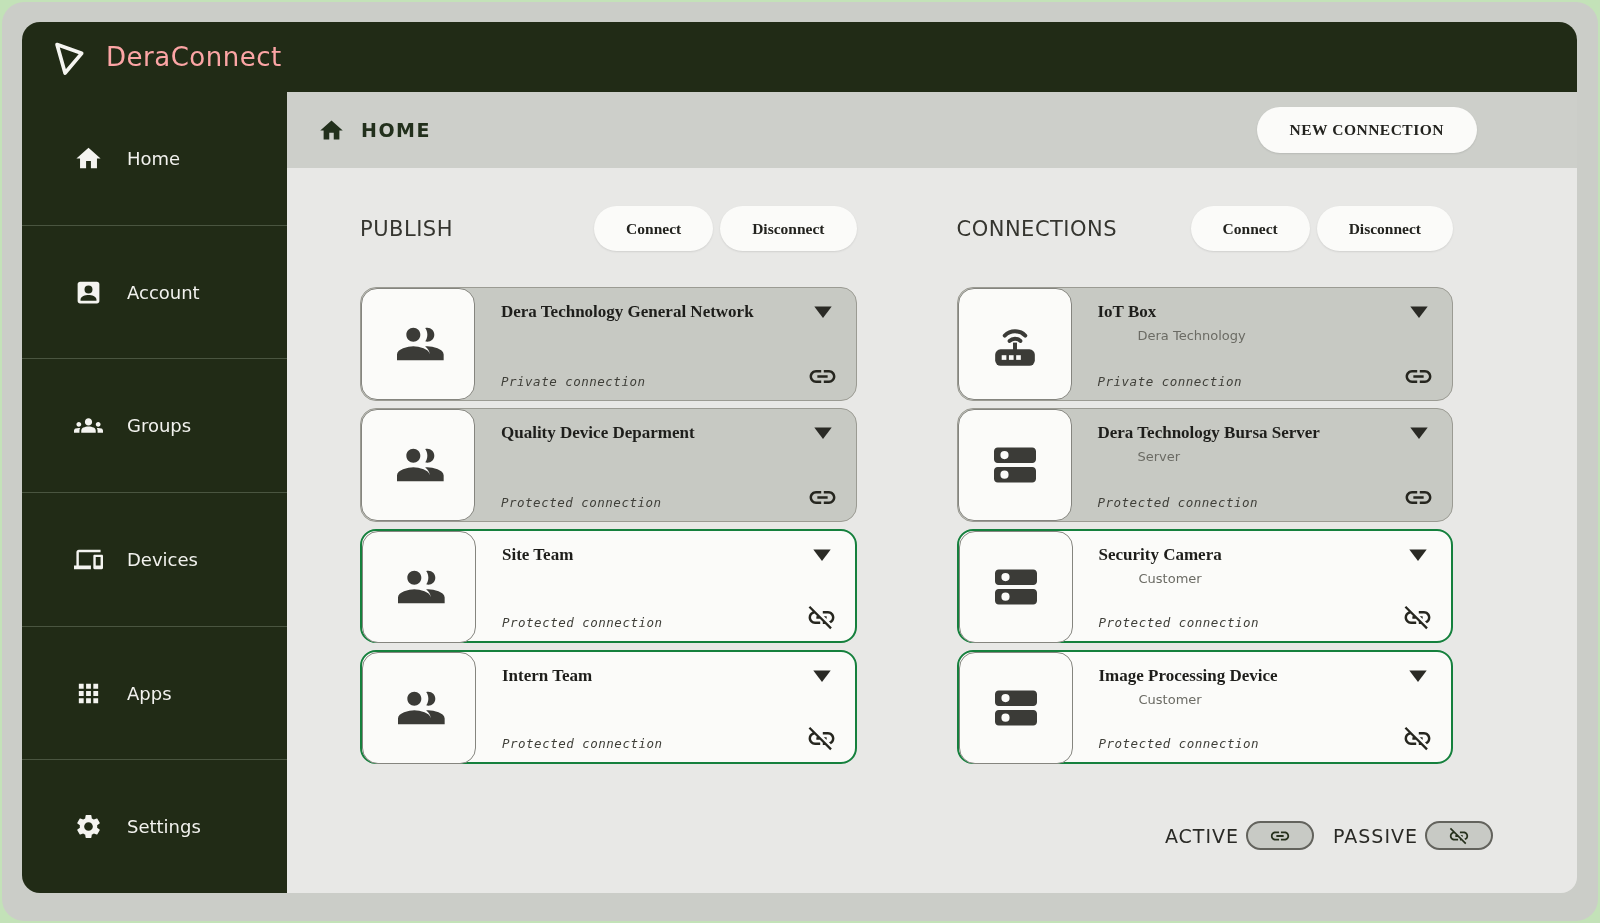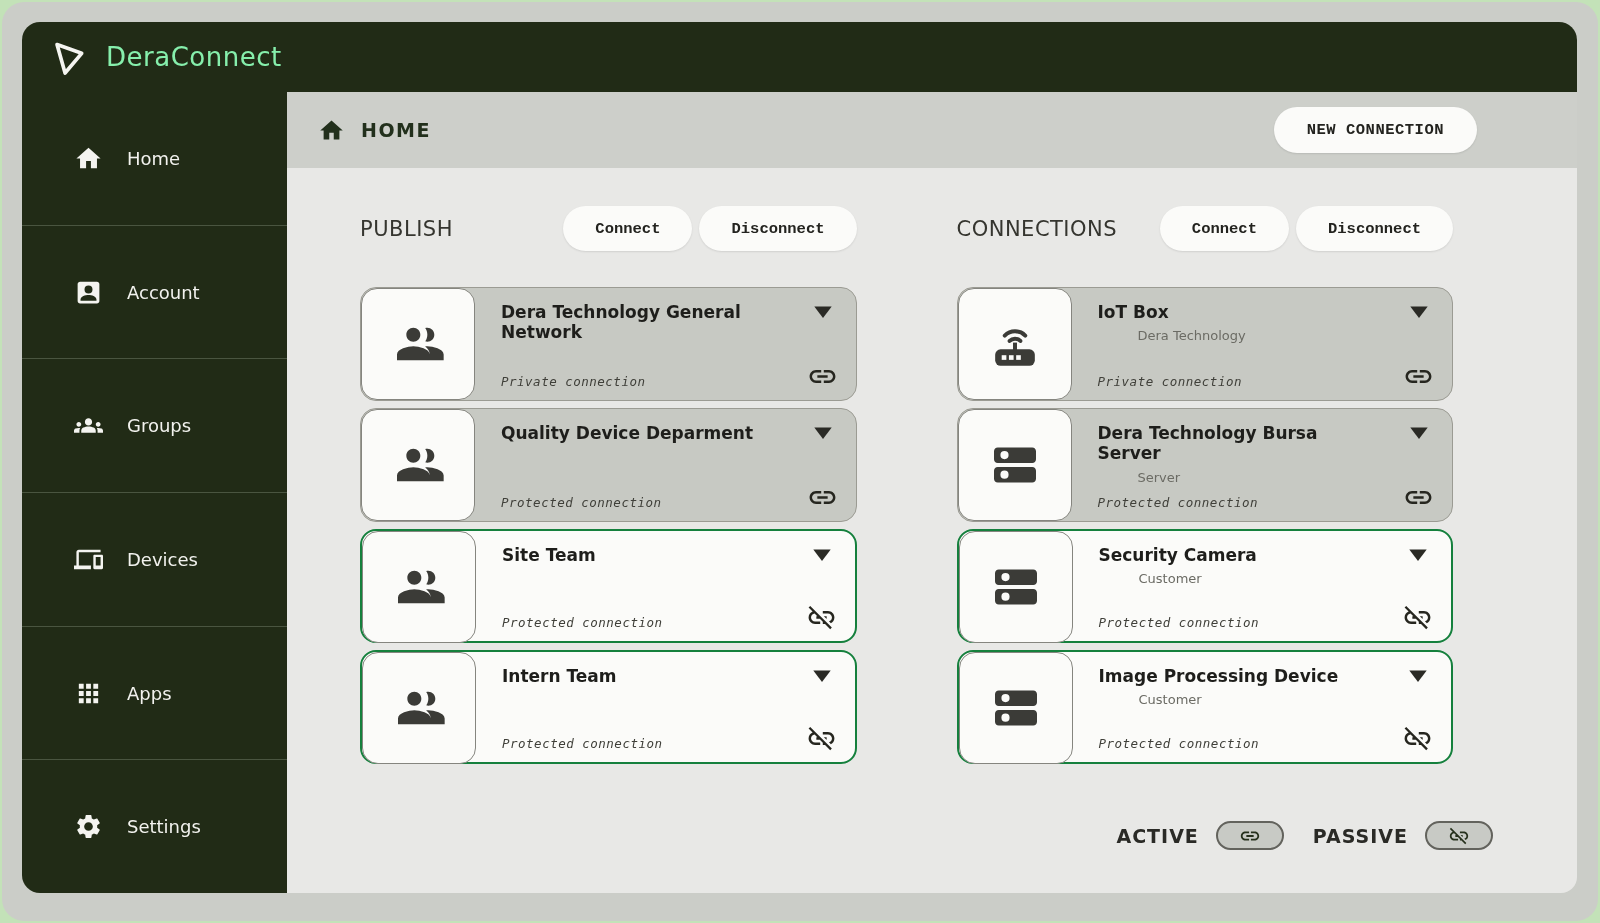--- a/index.html
+++ b/index.html
@@ -28,21 +28,21 @@
   .window{
     position:absolute;left:22px;top:22px;right:23px;bottom:30px;
   }
   
   .topbar{
     height:70px;background:var(--green-dark);
     border-radius:18px 18px 0 0;
     display:flex;align-items:center;padding:0 26px;gap:16px;
   }
   .logo-mark{width:42px;height:42px;color:#f5f5f1;}
-  .brand{color:#86efac;font-size:26px;font-weight:500;letter-spacing:.5px;}
+  .brand{color:#fca5a5;font-size:26px;font-weight:500;letter-spacing:.5px;}
   
   .row{display:flex;height:801px;}
   .sidebar{
     width:265px;background:var(--green-dark);
     border-radius:0 0 0 18px;
     display:flex;flex-direction:column;
   }
   .side-item{
     flex:1;display:flex;align-items:center;gap:24px;
     padding-left:52px;cursor:pointer;
@@ -54,21 +54,21 @@
   .main{flex:1;display:flex;flex-direction:column;min-width:0;}
   .main-header{
     height:76px;background:var(--header-gray);
     display:flex;align-items:center;
     padding:0 100px 0 31px;gap:16px;
   }
   .main-header .icn{width:27px;height:27px;color:#22301c;}
   .page-title{font-size:19px;font-weight:bold;letter-spacing:1.5px;color:#22301c;}
   .btn{
     background:var(--card-white);border:none;border-radius:24px;
-    font-family:Liberation Mono, monospace;font-weight:bold;color:#23231f;cursor:pointer;
+    font-family:Liberation Serif, serif;font-weight:bold;color:#23231f;cursor:pointer;
     box-shadow:0 1px 2px rgba(0,0,0,.10);
   }
   .btn-new{margin-left:auto;height:46px;padding:0 33px;font-size:15.5px;letter-spacing:.5px;}
   .content{
     flex:1;background:var(--content-gray);
     border-radius:0 0 16px 0;position:relative;
   }
   .columns{
     display:grid;grid-template-columns:1fr 1fr;gap:100px;
     padding:38px 124px 0 73px;
@@ -87,33 +87,33 @@
     padding:14px 22px 10px 140px;cursor:pointer;
   }
   .card--muted{background:var(--card-gray);border:1px solid #9b9b93;}
   .card--plain{background:var(--card-white);border:2px solid #15803d;}
   .tile{
     position:absolute;left:0;top:0;width:114px;height:112px;
     background:var(--card-white);border:1px solid #85857f;border-radius:16px;
     display:flex;align-items:center;justify-content:center;
   }
   .tile .icn{width:56px;height:56px;color:#3b3b37;}
-  .card-title{font-size:17px;font-weight:bold;color:var(--ink);padding-right:50px;line-height:1.2;}
+  .card-title{font-size:17px;font-weight:bold;color:var(--ink);padding-right:50px;line-height:1.2;font-family:Liberation Serif, serif;}
   .card-sub{font-size:13px;color:var(--ink-soft);margin-top:6px;padding-left:40px;}
   .caret{position:absolute;top:14px;right:20px;width:26px;height:22px;color:#2a2a25;cursor:pointer;}
   .card-status{
     position:absolute;left:140px;bottom:11px;
     font-family:"DejaVu Sans Mono","Liberation Mono",monospace;
     font-style:italic;font-size:12.5px;color:#40403a;letter-spacing:.5px;
   }
   .card-link{position:absolute;right:18px;bottom:8px;width:31px;height:31px;color:#26261f;}
   
   .legend{
     position:absolute;right:72px;bottom:43px;
-    display:flex;align-items:center;gap:17px;font-weight:bold;
+    display:flex;align-items:center;gap:7px;
   }
   .legend-label{font-size:19px;letter-spacing:1px;color:#2a2a26;}
   .legend-pill{
     width:68px;height:29px;border-radius:15px;
     background:#c8cac5;border:2px solid #63635d;
     display:flex;align-items:center;justify-content:center;margin-right:12px;
   }
   .legend-pill .icn{width:22px;height:22px;color:#26301c;}
   .hidden-defs{position:absolute;width:0;height:0;overflow:hidden;}
 </style>

